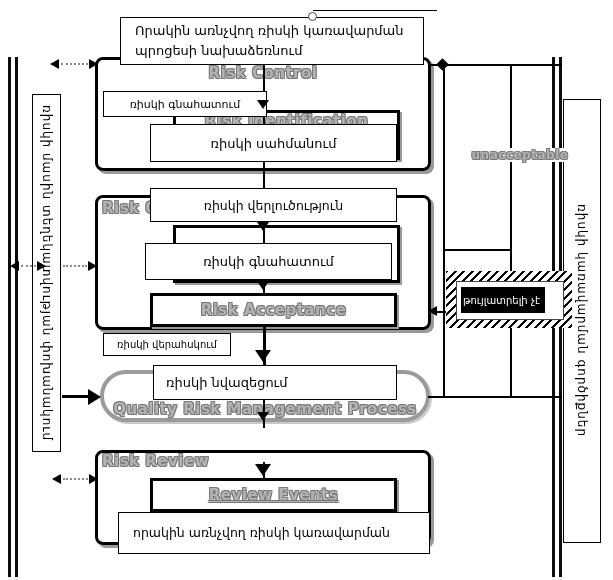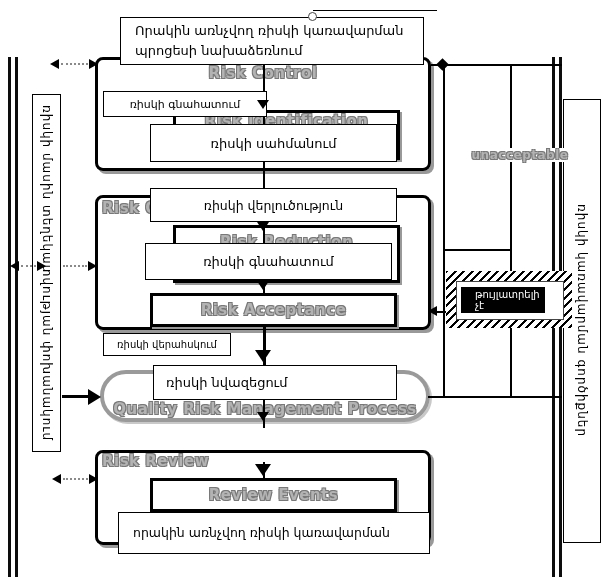--- a/index.html
+++ b/index.html
@@ -36,21 +36,21 @@
   
   .bar{background:#0d0d0d;z-index:2;}
   .vbox{border:1px solid #000;background:#fff;z-index:1;
         display:flex;align-items:center;justify-content:center;}
   .vtext{writing-mode:vertical-rl;white-space:nowrap;font-size:12px;color:#000;letter-spacing:1px;}
   
   .hatch{background:repeating-linear-gradient(135deg,#000 0 2px,#fff 2px 6px);z-index:7;}
   .hatch-inner{position:absolute;left:10px;top:10px;width:106px;height:37px;background:#fff;
                border:1px solid #444;}
   .blackbox{position:absolute;left:4px;top:5px;width:84px;height:26px;background:#000;color:#fff;
-            font-size:10px;display:flex;align-items:center;padding-left:14px;box-sizing:border-box;}
+            font-size:10px;display:flex;align-items:center;padding-left:2px;box-sizing:border-box;}
   .handle{border:1px solid #444;background:#fff;border-radius:50%;z-index:6;}
   .unacc{background:#fff;z-index:5;font-weight:bold;font-size:12px;color:#b3b3b3;letter-spacing:.5px;
          text-align:center;
          text-shadow:-1px -1px 0 #787878,1px -1px 0 #787878,-1px 1px 0 #787878,1px 1px 0 #787878;margin-left:8px;}
   .twoline div{line-height:1.55;}
 </style>
 </head>
 <body>
 
 <div id="canvas">
@@ -75,29 +75,28 @@
   <div class="abs group" style="left:95px;top:450px;width:336px;height:95px;"></div>
 
   <div class="abs oval" style="left:100px;top:370px;width:330px;height:52px;"></div>
 
   <div class="abs hiddenbox" style="left:173px;top:110px;width:227px;height:50px;"></div>
   <div class="abs hiddenbox" style="left:173px;top:225px;width:227px;height:58px;"></div>
 
   <div class="abs glabel center" style="left:95px;top:64px;width:336px;">Risk Control</div>
   <div class="abs glabel center" style="left:173px;top:112px;width:227px;">Risk Identification</div>
   <div class="abs glabel" style="left:102px;top:199px;">Risk Control</div>
-  <div class="abs glabel center" style="left:173px;top:233px;width:227px;">Risk Reduction</div>
   <div class="abs glabel center" style="left:100px;top:400px;width:330px;">Quality Risk Management Process</div>
   <div class="abs glabel" style="left:102px;top:452px;">Risk Review</div>
 
   <div class="abs thickbox" style="left:150px;top:293px;width:247px;height:34px;">
     <span class="glabel" style="position:static;">Risk Acceptance</span>
   </div>
   <div class="abs thickbox" style="left:150px;top:478px;width:247px;height:34px;">
-    <span class="glabel" style="position:static;">Review Events</span>
+    <span class="glabel" style="position:static;text-decoration:underline;">Review Events</span>
   </div>
 
   <div class="abs vline" style="left:263px;top:65px;width:2px;height:59px;"></div>
   <div class="abs tri tri-down" style="left:257px;top:100px;"></div>
   <div class="abs vline" style="left:263px;top:162px;width:2px;height:81px;"></div>
   <div class="abs tri tri-down" style="left:257px;top:222px;"></div>
   <div class="abs vline" style="left:263px;top:280px;width:2px;height:13px;"></div>
   <div class="abs tri tri-down" style="left:257px;top:281px;"></div>
   <div class="abs vline" style="left:263px;top:327px;width:3px;height:38px;"></div>
   <div class="abs tri tri-down big" style="left:255px;top:350px;"></div>

